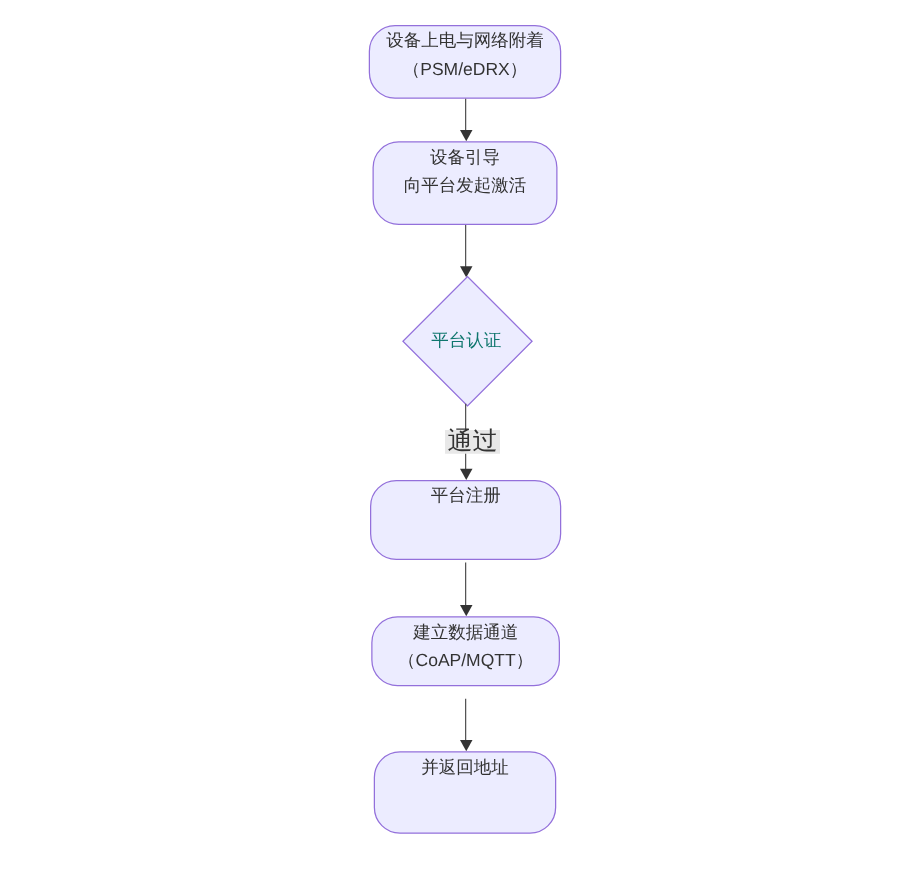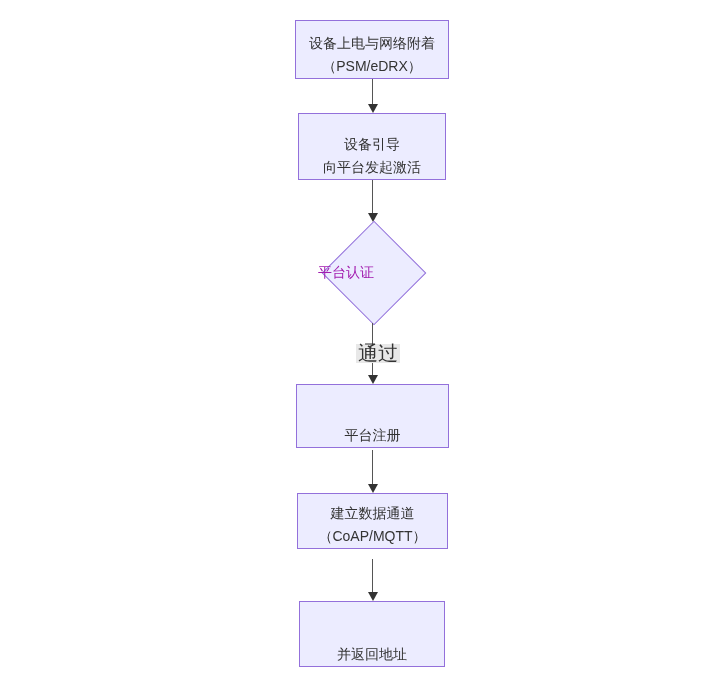--- a/index.html
+++ b/index.html
@@ -13,22 +13,23 @@
     height: 700px;
     background: #ffffff;
     font-family: "Liberation Sans", "DejaVu Sans", sans-serif;
     color: #333333;
     overflow: hidden;
   }
   .node {
     position: absolute;
     box-sizing: border-box;
     display: flex;
-    align-items: flex-end;
+    align-items: flex-start;
     justify-content: center;
+    border-radius: 21px;
   }
   .rect {
     background: #ECECFF;
     border: 1px solid #9370DB;
   }
   .node-label {
     text-align: center;
     font-size: 14px;
     line-height: 23px;
     color: #333333;
@@ -38,24 +39,24 @@
     position: absolute;
     width: 72px;
     height: 72px;
     background: #ECECFF;
     border: 1px solid #9370DB;
     transform: rotate(45deg);
   }
   .diamond-label {
     position: absolute;
     width: 110px;
-    text-align: left;
+    text-align: center;
     font-size: 14px;
     line-height: 23px;
-    color: #a21caf;
+    color: #0f766e;
     white-space: nowrap;
   }
   .edge-line {
     position: absolute;
     width: 1px;
     background: #555555;
   }
   .arrowhead {
     position: absolute;
     width: 0;

